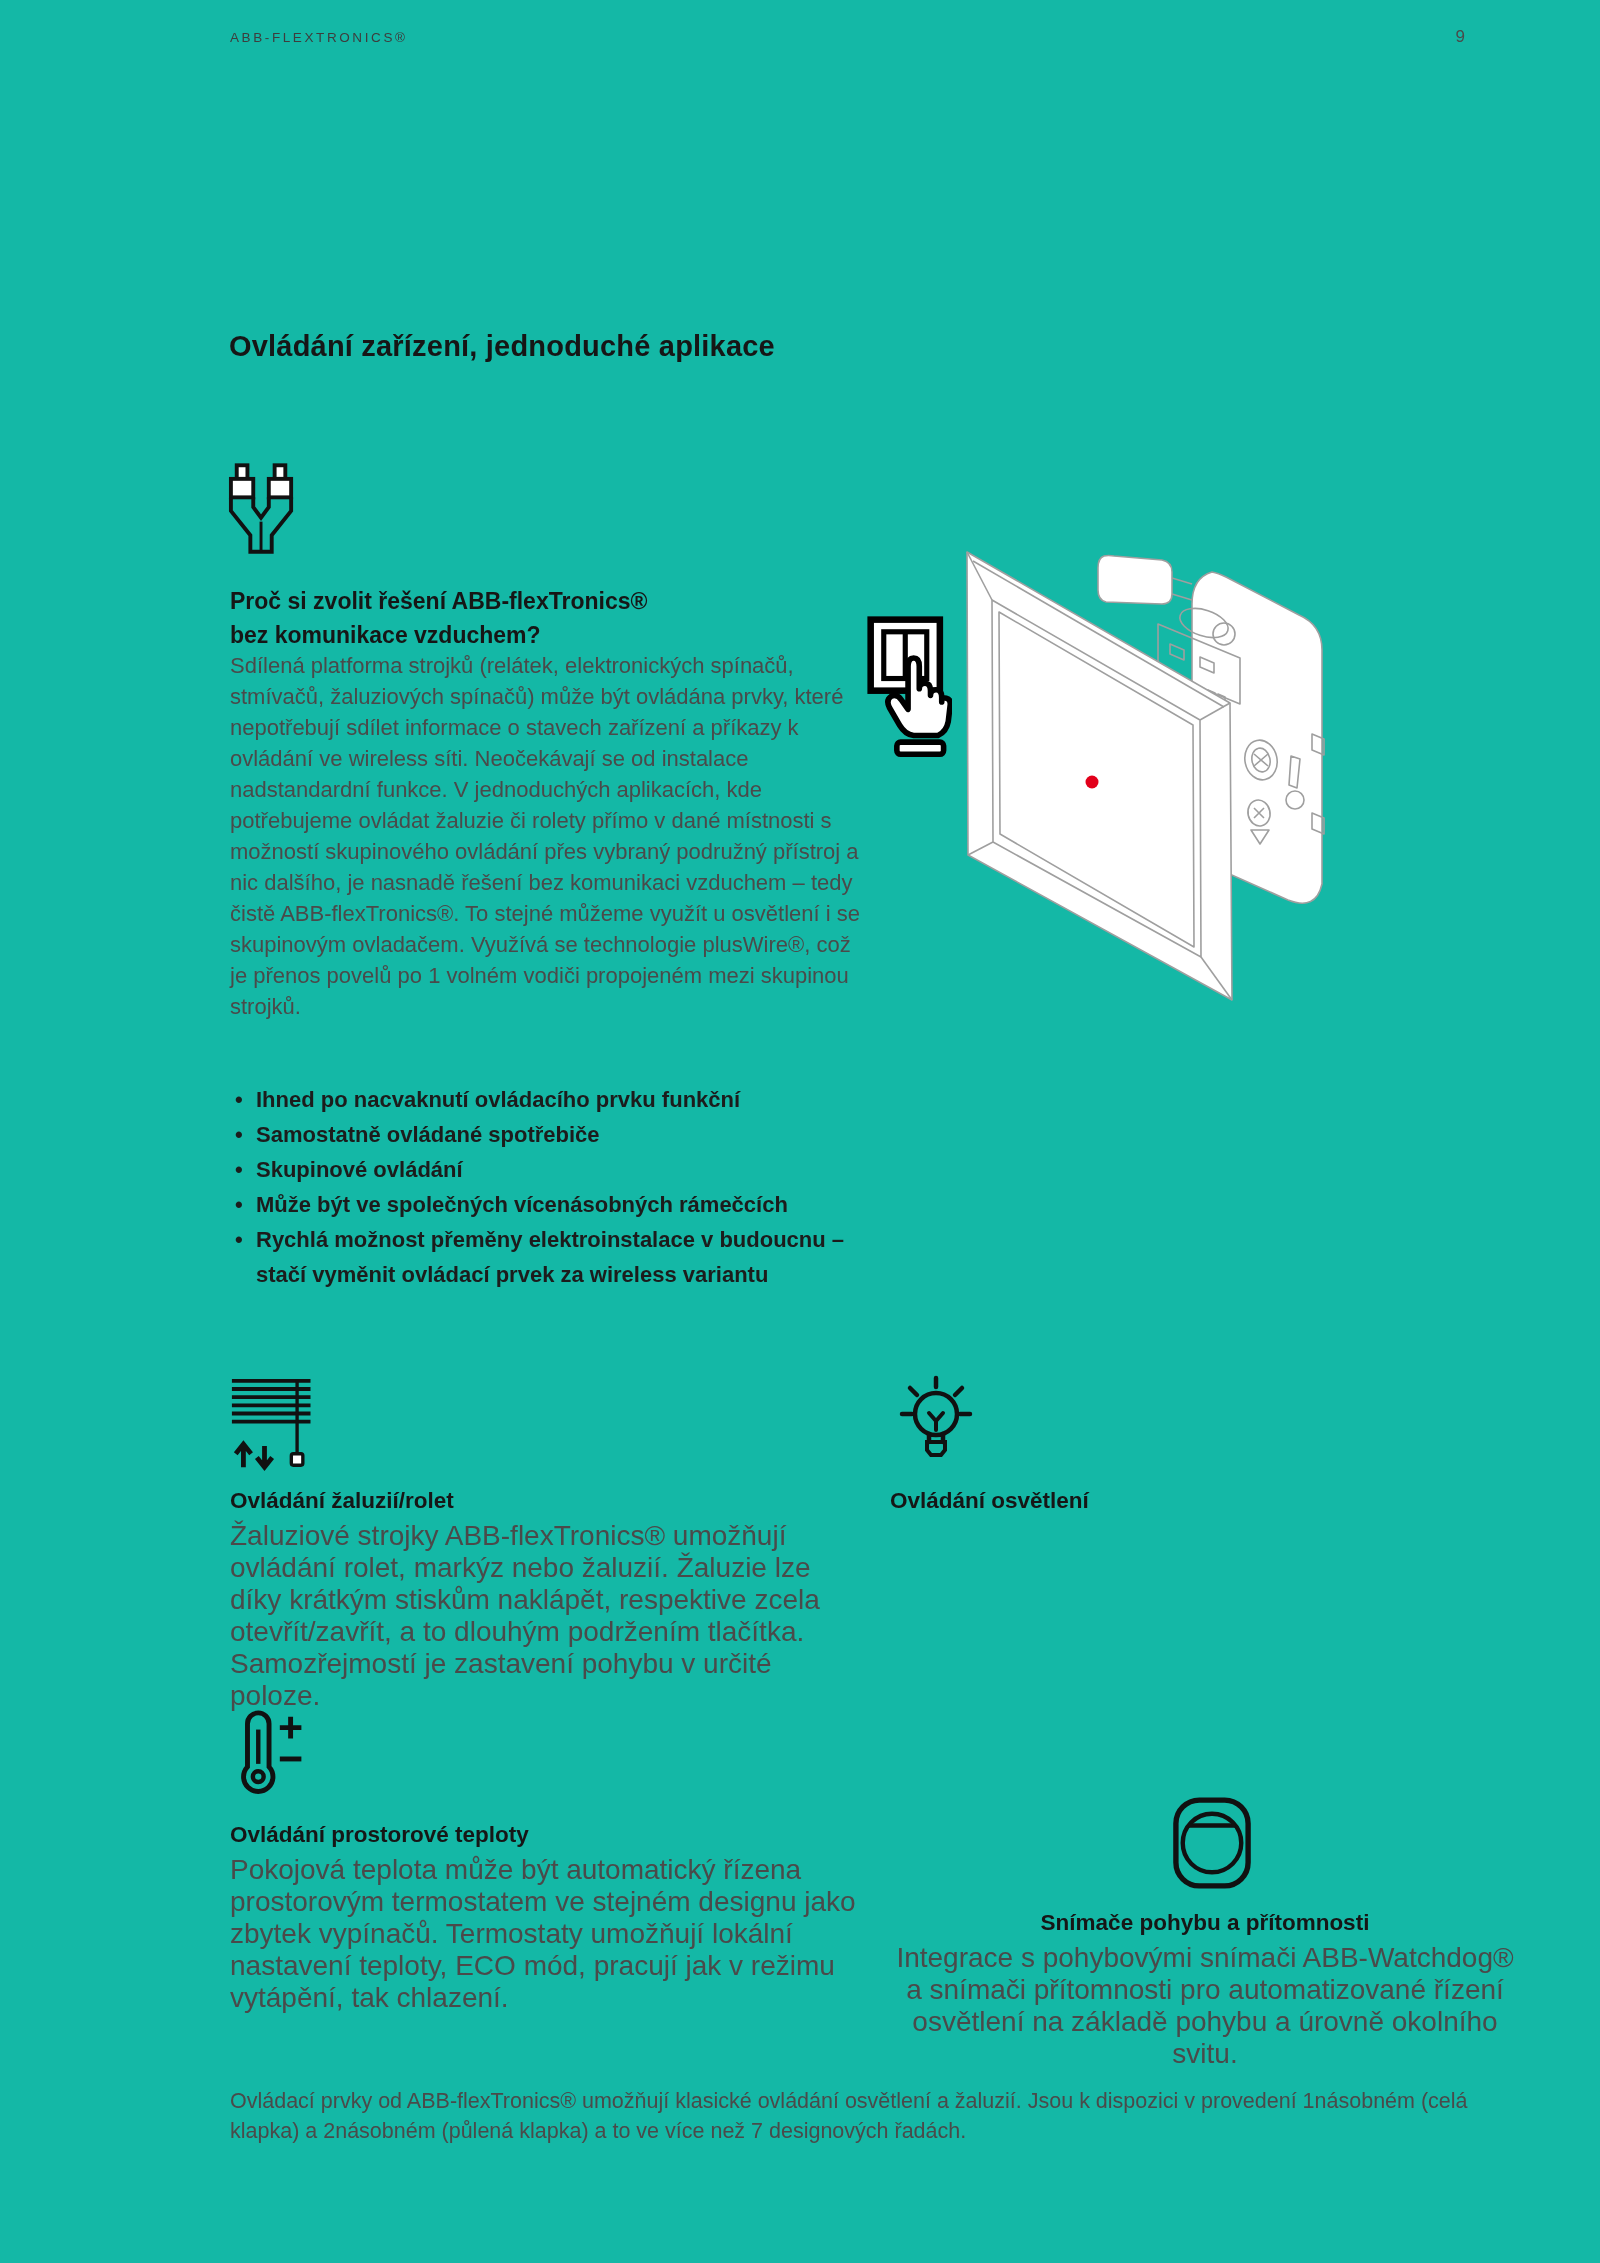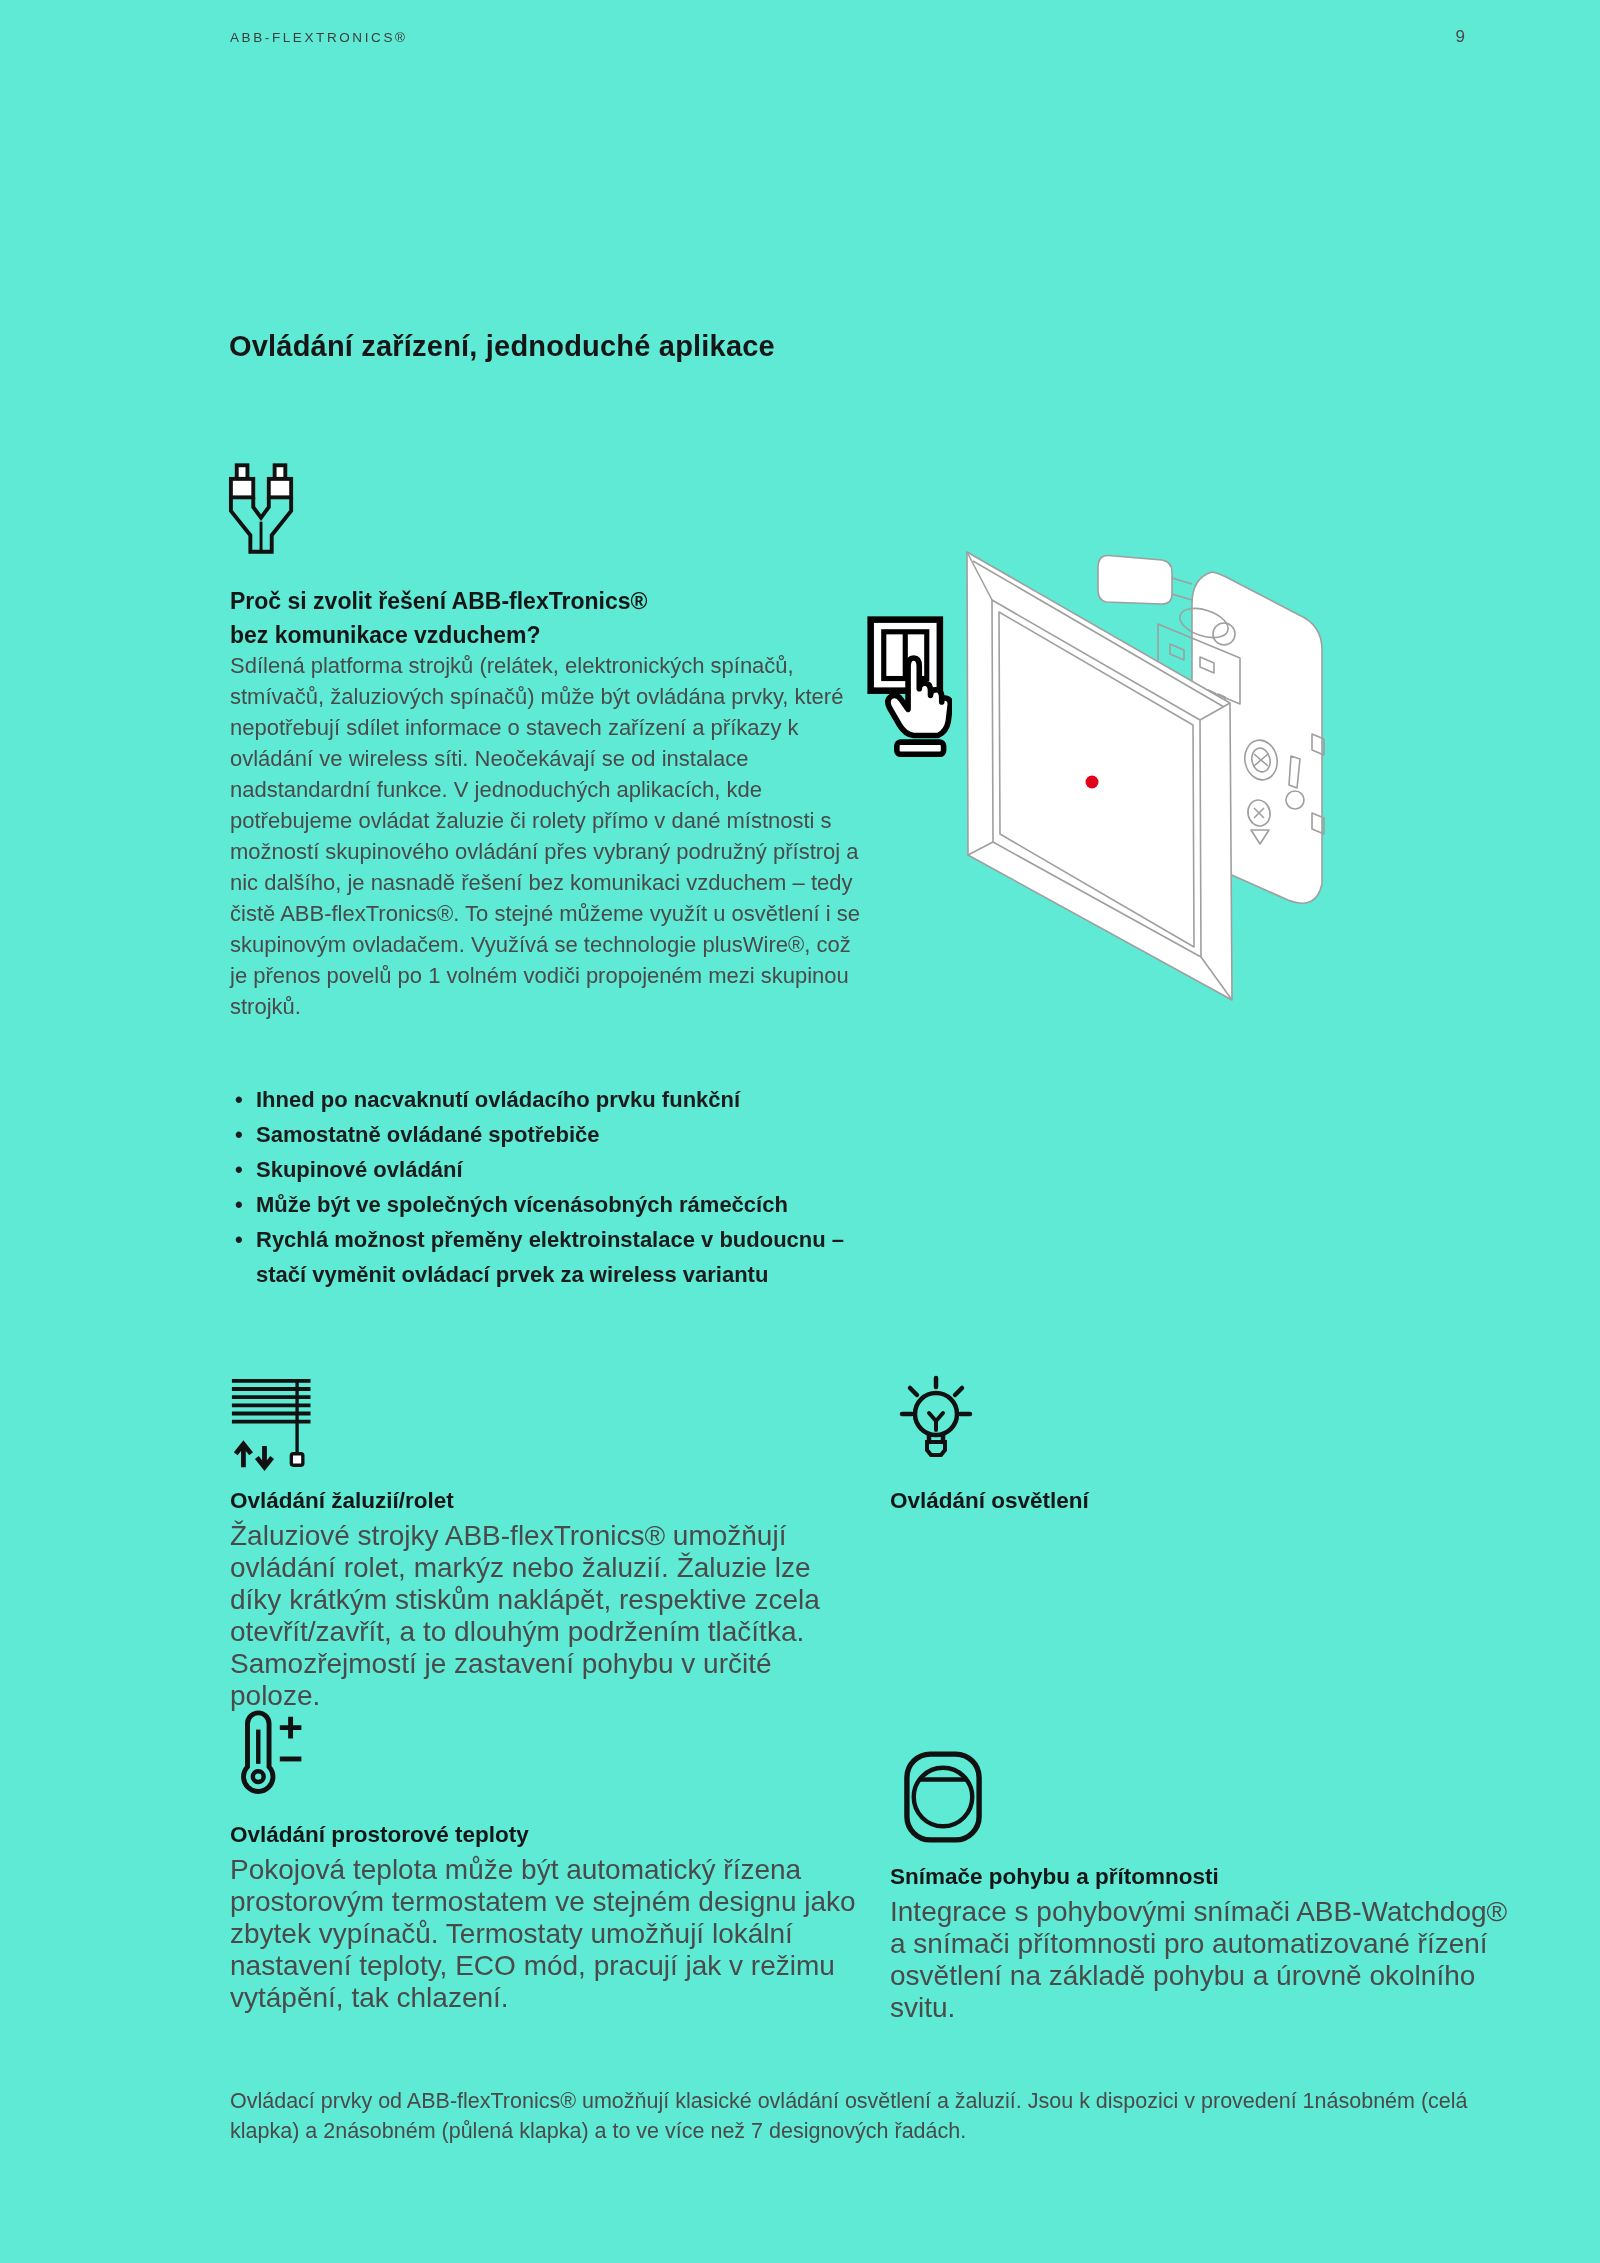--- a/index.html
+++ b/index.html
@@ -1,17 +1,17 @@
 <!DOCTYPE html>
 <html lang="cs"><head>
 <meta charset="utf-8">
 <style>
   html,body { margin:0; padding:0; background:#ffffff; }
   .page {
-    position:relative; width:1600px; height:2263px; background:#5eead4;
+    position:relative; width:1600px; height:2263px; background:#14b8a6;
     font-family:"Liberation Sans","DejaVu Sans",sans-serif; color:#464646;
     overflow:hidden;
     text-decoration:underline;
   }
   .brand {
     position:absolute; left:230px; top:30px;
     font-size:13.5px; letter-spacing:2.6px; color:#3d3d3d;
   }
   .pagenum {
     position:absolute; right:135px; top:27px;
@@ -38,21 +38,21 @@
   .intro-bullets li::before { content:"\2022"; position:absolute; left:5px; }
   .illustration { position:absolute; left:852px; top:528px; width:612px; height:600px; }
   .press-icon { position:absolute; left:14px; top:84px; }
   .feature { position:absolute; width:630px; }
   .feature .f-iconbox { height:114px; }
   .feature h3 { margin:0 0 6px 0; font-size:22.5px; font-weight:bold; color:#161616; }
   .feature p { margin:0; font-size:28px; line-height:32px; color:#4a4a4a; }
   #feature-blinds { left:230px; top:1374px; }
   #feature-light  { left:890px; top:1374px; }
   #feature-temp   { left:230px; top:1708px; }
-  #feature-motion { left:890px; top:1750px; }
+  #feature-motion { left:890px; top:1796px;text-align:center; }
   .footer-note {
     position:absolute; left:230px; top:2086px; width:1290px; margin:0;
     font-size:21.5px; line-height:30px; color:#4a4a4a;
   }
 </style>
 </head>
 <body>
 
 <div class="page">
 

